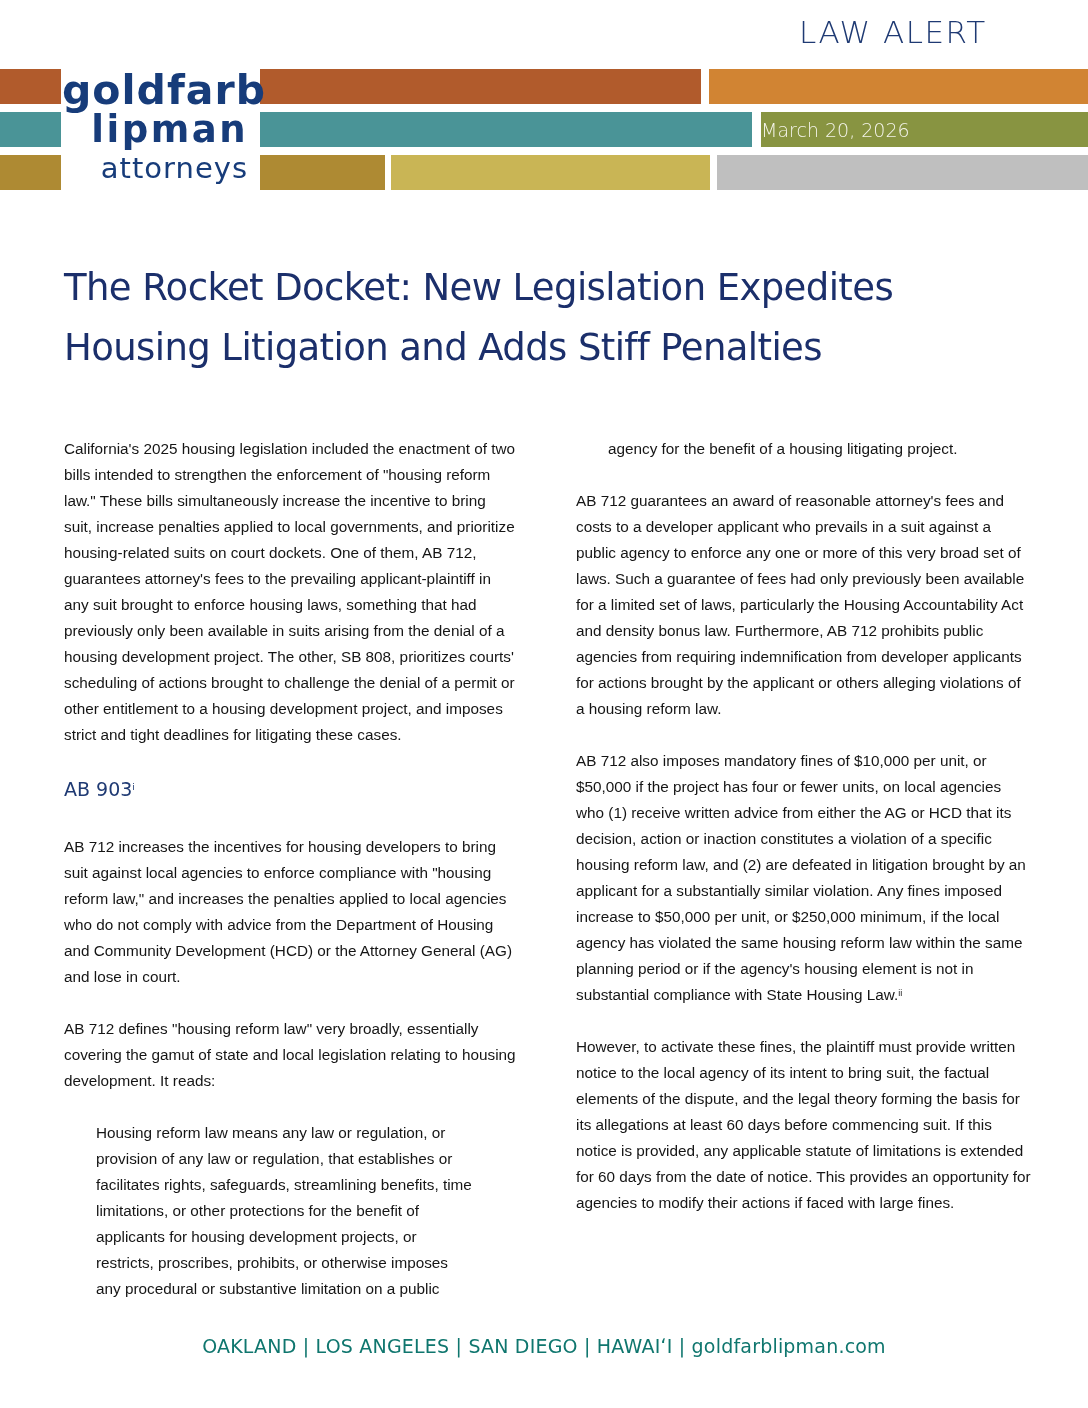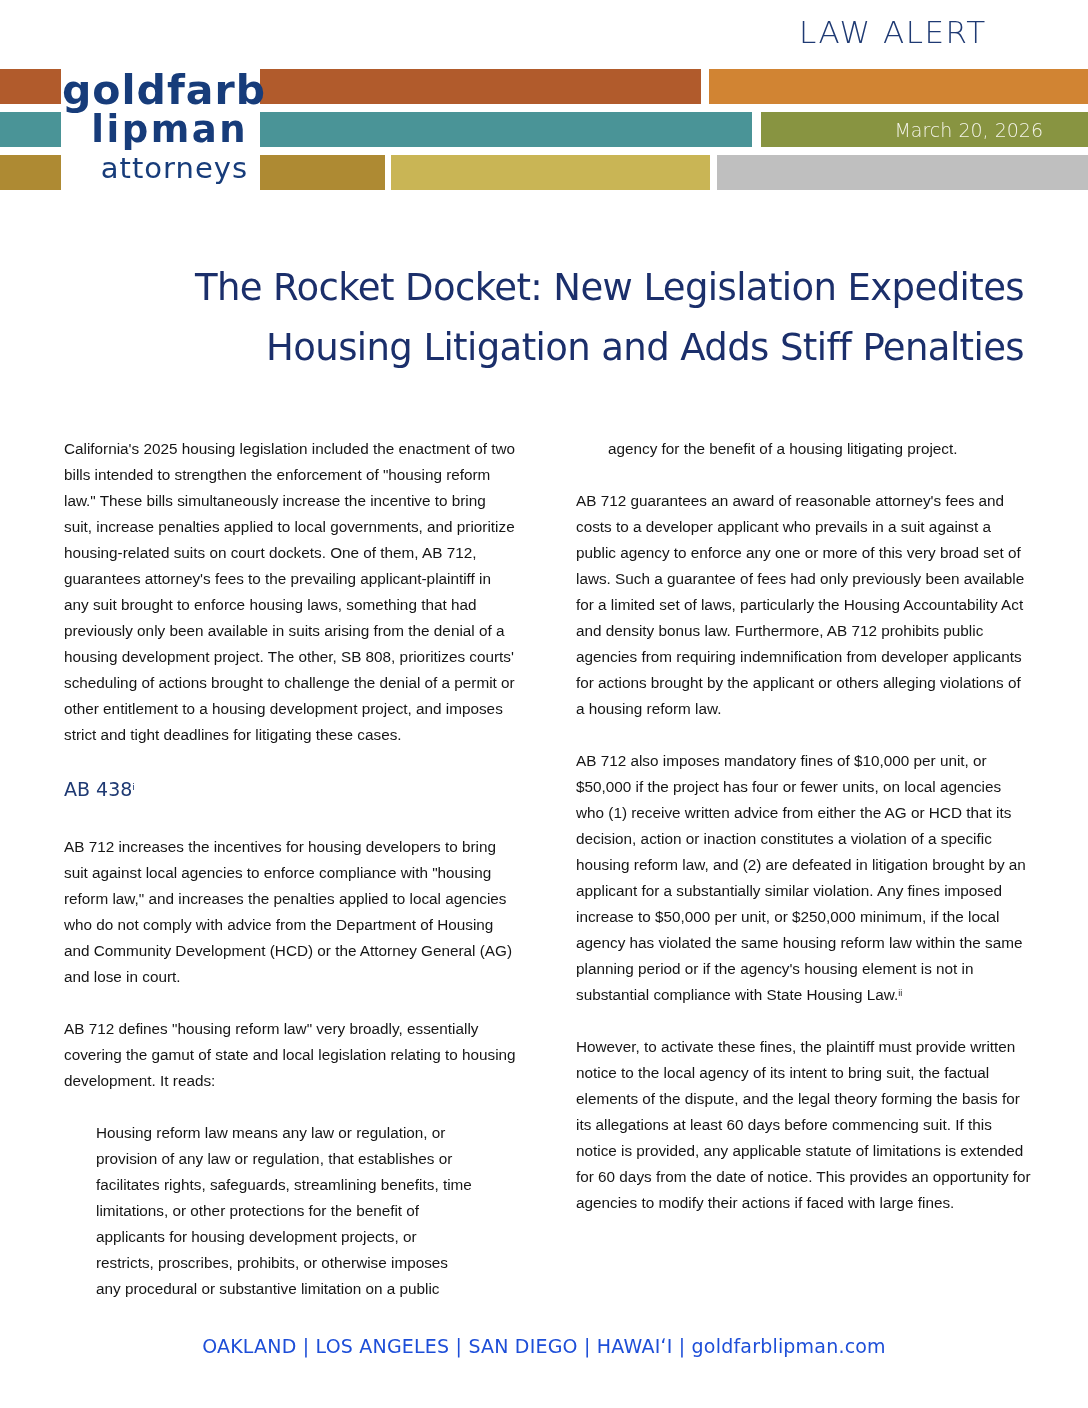--- a/index.html
+++ b/index.html
@@ -8,35 +8,35 @@
     .abs { position: absolute; }
     .bar { position: absolute; height: 35px; }
     .law-alert { left: 799px; top: 14px; font-size: 31px; letter-spacing: 1.5px;
                  color: #1f3a73; font-family: "DejaVu Sans", sans-serif; font-weight: 300; }
     .logo { position: absolute; left: 62px; width: 186px; text-align: right;
             color: #173c7a; font-family: "DejaVu Sans", sans-serif; }
     .logo-1 { top: 70px; font-size: 41px; font-weight: bold; letter-spacing: 1px; line-height: 40px; }
     .logo-2 { top: 110px; font-size: 37px; font-weight: bold; letter-spacing: 2.5px; line-height: 40px; }
     .logo-3 { top: 148px; font-size: 29px; font-weight: normal; letter-spacing: 1px; line-height: 40px; }
     .date { position: absolute; left: 761px; top: 112px; width: 270px; height: 39px;
-            text-align: right; color: #f4f4ea; font-size: 19px; line-height: 37px;
-            font-family: "DejaVu Sans", sans-serif; font-weight: 300; padding-left: 12px; }
+            color: #f4f4ea; font-size: 19px; line-height: 37px;
+            font-family: "DejaVu Sans", sans-serif; font-weight: 300; }
     .title { left: 64px; top: 258px; width: 960px; font-size: 37px; line-height: 60px;
              color: #1b2f6b; font-family: "DejaVu Sans", sans-serif; font-weight: normal;
              letter-spacing: -0.6px; }
     .col { position: absolute; font-size: 15.3px; line-height: 26px; color: #151515; }
     .col p { margin: 0 0 26px 0; }
     .col-left { left: 64px; top: 436px; width: 452px; }
     .col-right { left: 576px; top: 436px; width: 456px; }
     .quote { padding-left: 32px; width: 380px; }
     .quote-cont { padding-left: 32px; width: 380px; }
     .subhead { color: #1f3a73; font-family: "DejaVu Sans", sans-serif; font-size: 19px;
                margin: 13px 0 30px 0; line-height: 30px; }
     sup { font-size: 9px; vertical-align: top; position: relative; top: -2px; }
-    .footer { left: 0; width: 1088px; top: 1335px; text-align: center; color: #1d4ed8;
+    .footer { left: 0; width: 1088px; top: 1335px; text-align: center; color: #0f766e;
               font-size: 19px; font-family: "DejaVu Sans", sans-serif; letter-spacing: 0.2px; }
   </style>
 </head>
 <body>
 
 <div class="abs law-alert">LAW ALERT</div>
 
 <div>
   <div class="bar" style="left:0;top:69px;width:61px;background:#b15b2c;"></div>
   <div class="bar" style="left:260px;top:69px;width:441px;background:#b15b2c;"></div>
@@ -53,29 +53,29 @@
 </div>
 
 <div>
   <div class="logo logo-1">goldfarb</div>
   <div class="logo logo-2">lipman</div>
   <div class="logo logo-3">attorneys</div>
 </div>
 
 <div class="date">March 20, 2026</div>
 
-<h1 class="abs title" style="margin:0;text-align:right;">
+<h1 class="abs title" style="margin:0;">
   <span>The Rocket Docket: New Legislation Expedites</span><br>
   <span>Housing Litigation and Adds Stiff Penalties</span>
 </h1>
 
 <div class="col col-left">
   <p>California's 2025 housing legislation included the enactment of two bills intended to strengthen the enforcement of "housing reform law." These bills simultaneously increase the incentive to bring suit, increase penalties applied to local governments, and prioritize housing-related suits on court dockets. One of them, AB 712, guarantees attorney's fees to the prevailing applicant-plaintiff in any suit brought to enforce housing laws, something that had previously only been available in suits arising from the denial of a housing development project. The other, SB 808, prioritizes courts' scheduling of actions brought to challenge the denial of a permit or other entitlement to a housing development project, and imposes strict and tight deadlines for litigating these cases.</p>
   <div class="subhead">
-    <span>AB 438</span><sup>i</sup>
+    <span>AB 903</span><sup>i</sup>
   </div>
   <p>AB 712 increases the incentives for housing developers to bring suit against local agencies to enforce compliance with "housing reform law," and increases the penalties applied to local agencies who do not comply with advice from the Department of Housing and Community Development (HCD) or the Attorney General (AG) and lose in court.</p>
   <p>AB 712 defines "housing reform law" very broadly, essentially covering the gamut of state and local legislation relating to housing development. It reads:</p>
   <p class="quote" style="margin-bottom:0;">Housing reform law means any law or regulation, or provision of any law or regulation, that establishes or facilitates rights, safeguards, streamlining benefits, time limitations, or other protections for the benefit of applicants for housing development projects, or restricts, proscribes, prohibits, or otherwise imposes any procedural or substantive limitation on a public</p>
 </div>
 
 <div class="col col-right">
   <p class="quote-cont">agency for the benefit of a housing litigating project.</p>
   <p>AB 712 guarantees an award of reasonable attorney's fees and costs to a developer applicant who prevails in a suit against a public agency to enforce any one or more of this very broad set of laws. Such a guarantee of fees had only previously been available for a limited set of laws, particularly the Housing Accountability Act and density bonus law. Furthermore, AB 712 prohibits public agencies from requiring indemnification from developer applicants for actions brought by the applicant or others alleging violations of a housing reform law.</p>
   <p><span>AB 712 also imposes mandatory fines of $10,000 per unit, or $50,000 if the project has four or fewer units, on local agencies who (1) receive written advice from either the AG or HCD that its decision, action or inaction constitutes a violation of a specific housing reform law, and (2) are defeated in litigation brought by an applicant for a substantially similar violation. Any fines imposed increase to $50,000 per unit, or $250,000 minimum, if the local agency has violated the same housing reform law within the same planning period or if the agency's housing element is not in substantial compliance with State Housing Law.</span><sup>ii</sup></p>

